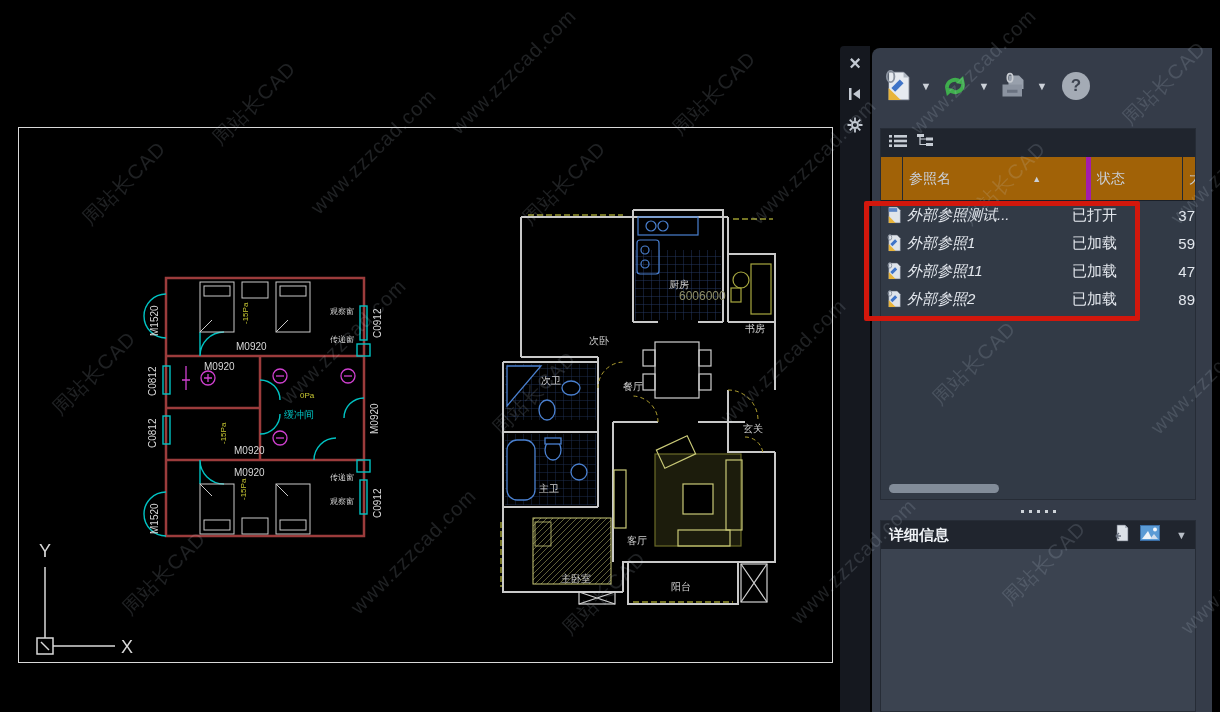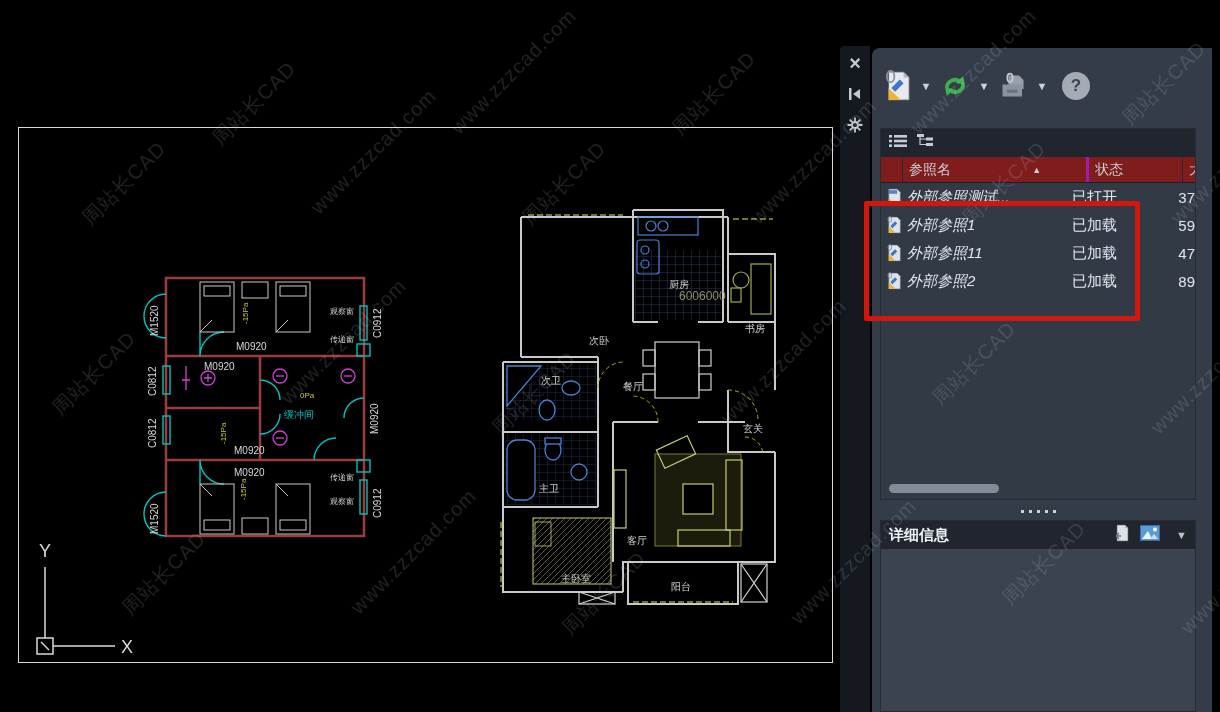--- a/index.html
+++ b/index.html
@@ -39,26 +39,26 @@
   #help-btn { width:28px; height:28px; border-radius:50%; background:#a4abb5;
               color:#3c434f; font-size:17px; font-weight:bold; margin-left:6px; }
 
   #xref-panel { position:absolute; left:8px; top:80px; width:316px; height:372px;
                 background:#323a46; border:1px solid #262c36; display:flex; flex-direction:column; }
   .panel-header { height:28px; background:#20252e; display:flex; align-items:center;
                   padding:0 8px; flex:0 0 auto; }
   .panel-title { color:#eef1f5; font-size:15px; font-weight:bold; flex:1; }
   .ph-icons { display:flex; gap:10px; align-items:center; }
 
-  #xref-cols { height:26px; background:#7f1d1d; border-bottom:1px solid #1a1f27;
+  #xref-cols { height:44px; background:#a16207; border-bottom:1px solid #1a1f27;
                display:flex; align-items:flex-start; color:#c9cfd8; font-size:14px; flex:0 0 auto; }
   .col-cell { height:100%; display:flex; align-items:center; padding:0 6px; }
   .c-icon { width:22px; }
   .c-name { width:162px; border-left:1px solid #232934; justify-content:space-between; cursor:pointer; }
-  .c-status { width:106px; border-left:3px solid #a21caf; cursor:pointer;margin-left:39px; }
+  .c-status { width:106px; border-left:5px solid #a21caf; cursor:pointer;margin-left:39px; }
   .c-size { flex:1; border-left:1px solid #232934; overflow:hidden; cursor:pointer; }
   .sort-arrow { font-size:9px; color:#c9cfd8; }
 
   #xref-list { flex:1; overflow:hidden; }
   .xrow { height:28px; display:flex; align-items:center; color:#e3e7ed; font-size:15px;
           cursor:pointer; }
   .x-icon { width:24px; display:flex; justify-content:center; flex:0 0 auto; }
   .x-name { width:160px; padding-left:2px; white-space:nowrap; overflow:hidden;font-style:italic; }
   .x-status { width:106px; padding-left:7px; white-space:nowrap; overflow:hidden; }
   .x-size { flex:1; padding-left:7px; white-space:nowrap; overflow:hidden;text-align:right; }

